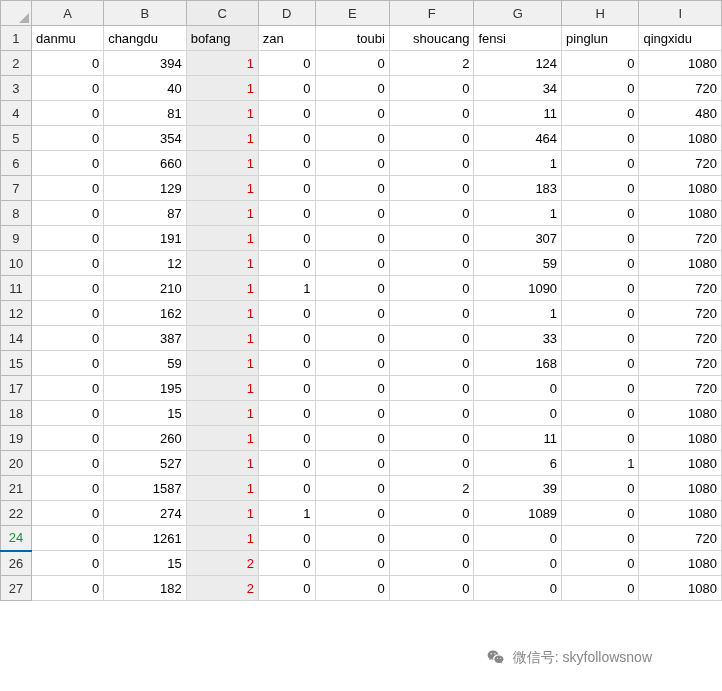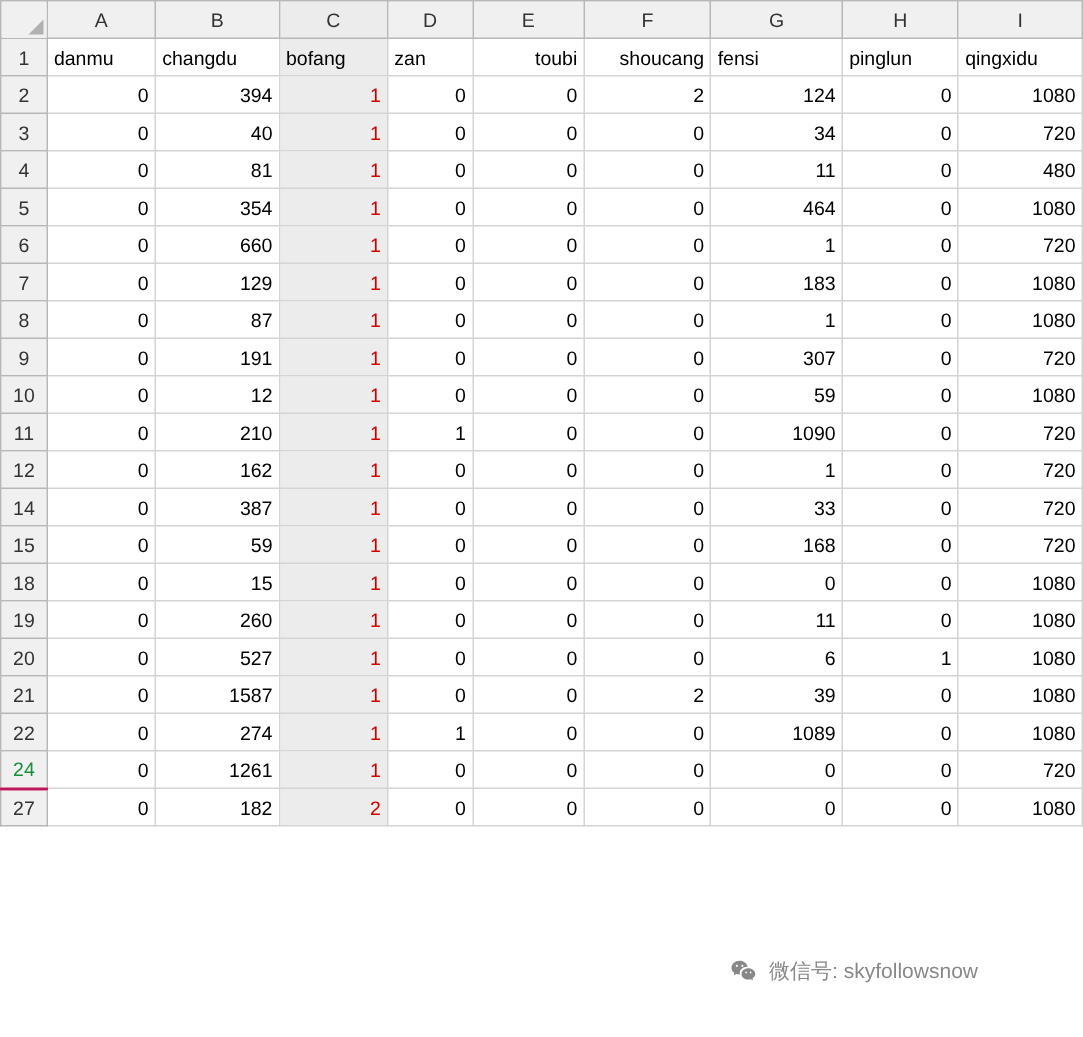--- a/index.html
+++ b/index.html
@@ -51,38 +51,38 @@
     .row-header {
       background: #f0f0f0;
       text-align: center;
       border: 1px solid #b7b7b7;
       width: 30px;
       font-size: 13px;
       color: #333;
     }
     .row-header.selected {
       color: #1a8f3a;
-      border-bottom: 2px solid #be185d;
+      border-bottom: 2px solid #0369a1;
     }
     .data-cell { text-align: right; }
     .header-text { text-align: left; color: #000; }
     .header-text.center { text-align: right; padding-left: 16px; }
     .col-A { width: 70px; }
     .col-B { width: 80px; }
     .col-C { width: 70px; background: #ececec; }
     .col-D { width: 55px; }
     .col-E { width: 72px; }
     .col-F { width: 82px; }
     .col-G { width: 85px; }
     .col-H { width: 75px; }
     .col-I { width: 80px; }
     .red-val { color: #d00000; }
     .watermark {
       position: absolute;
-      bottom: 32px;
+      bottom: 22px;
       right: 70px;
       display: flex;
       align-items: center;
       gap: 6px;
       color: #888;
       font-size: 14px;
       z-index: 10;
     }
     .wm-icon {
       width: 22px; height: 22px;
@@ -276,20 +276,32 @@
       <div class="cell data-cell col-B">59</div>
       <div class="cell data-cell col-C red-val shade">1</div>
       <div class="cell data-cell col-D">0</div>
       <div class="cell data-cell col-E">0</div>
       <div class="cell data-cell col-F">0</div>
       <div class="cell data-cell col-G">168</div>
       <div class="cell data-cell col-H">0</div>
       <div class="cell data-cell col-I">720</div>
     </div>
     <div class="row">
+      <div class="cell row-header">17</div>
+      <div class="cell data-cell col-A">0</div>
+      <div class="cell data-cell col-B">195</div>
+      <div class="cell data-cell col-C red-val shade">1</div>
+      <div class="cell data-cell col-D">0</div>
+      <div class="cell data-cell col-E">0</div>
+      <div class="cell data-cell col-F">0</div>
+      <div class="cell data-cell col-G">0</div>
+      <div class="cell data-cell col-H">0</div>
+      <div class="cell data-cell col-I">720</div>
+    </div>
+    <div class="row">
       <div class="cell row-header">18</div>
       <div class="cell data-cell col-A">0</div>
       <div class="cell data-cell col-B">15</div>
       <div class="cell data-cell col-C red-val shade">1</div>
       <div class="cell data-cell col-D">0</div>
       <div class="cell data-cell col-E">0</div>
       <div class="cell data-cell col-F">0</div>
       <div class="cell data-cell col-G">0</div>
       <div class="cell data-cell col-H">0</div>
       <div class="cell data-cell col-I">1080</div>
@@ -346,20 +358,32 @@
       <div class="cell row-header selected">24</div>
       <div class="cell data-cell col-A">0</div>
       <div class="cell data-cell col-B">1261</div>
       <div class="cell data-cell col-C red-val shade">1</div>
       <div class="cell data-cell col-D">0</div>
       <div class="cell data-cell col-E">0</div>
       <div class="cell data-cell col-F">0</div>
       <div class="cell data-cell col-G">0</div>
       <div class="cell data-cell col-H">0</div>
       <div class="cell data-cell col-I">720</div>
+    </div>
+    <div class="row">
+      <div class="cell row-header">26</div>
+      <div class="cell data-cell col-A">0</div>
+      <div class="cell data-cell col-B">15</div>
+      <div class="cell data-cell col-C red-val shade">2</div>
+      <div class="cell data-cell col-D">0</div>
+      <div class="cell data-cell col-E">0</div>
+      <div class="cell data-cell col-F">0</div>
+      <div class="cell data-cell col-G">0</div>
+      <div class="cell data-cell col-H">0</div>
+      <div class="cell data-cell col-I">1080</div>
     </div>
     <div class="row">
       <div class="cell row-header">27</div>
       <div class="cell data-cell col-A">0</div>
       <div class="cell data-cell col-B">182</div>
       <div class="cell data-cell col-C red-val shade">2</div>
       <div class="cell data-cell col-D">0</div>
       <div class="cell data-cell col-E">0</div>
       <div class="cell data-cell col-F">0</div>
       <div class="cell data-cell col-G">0</div>

